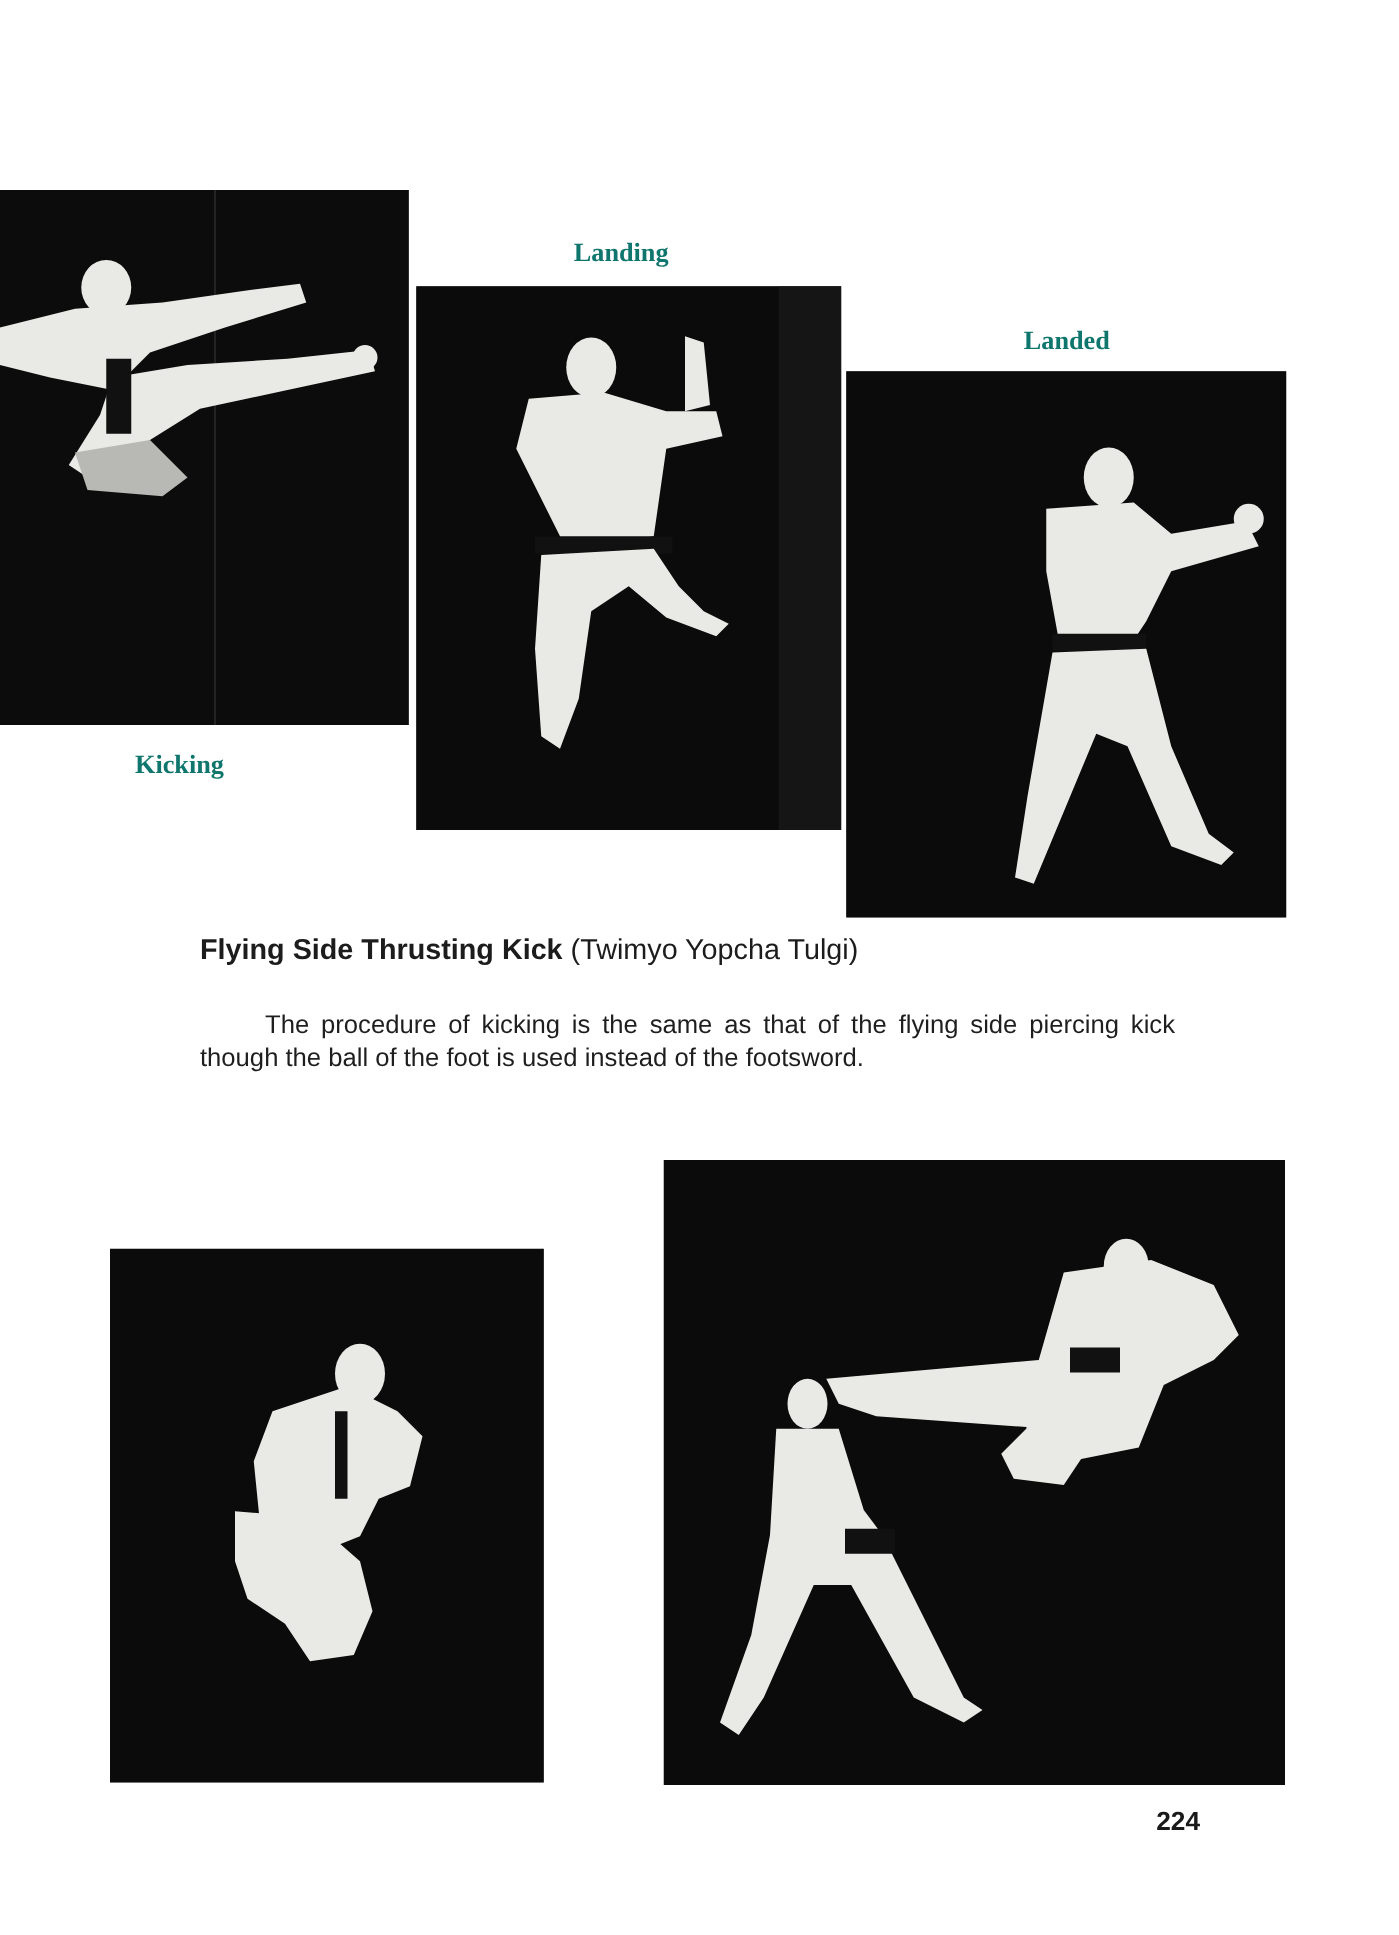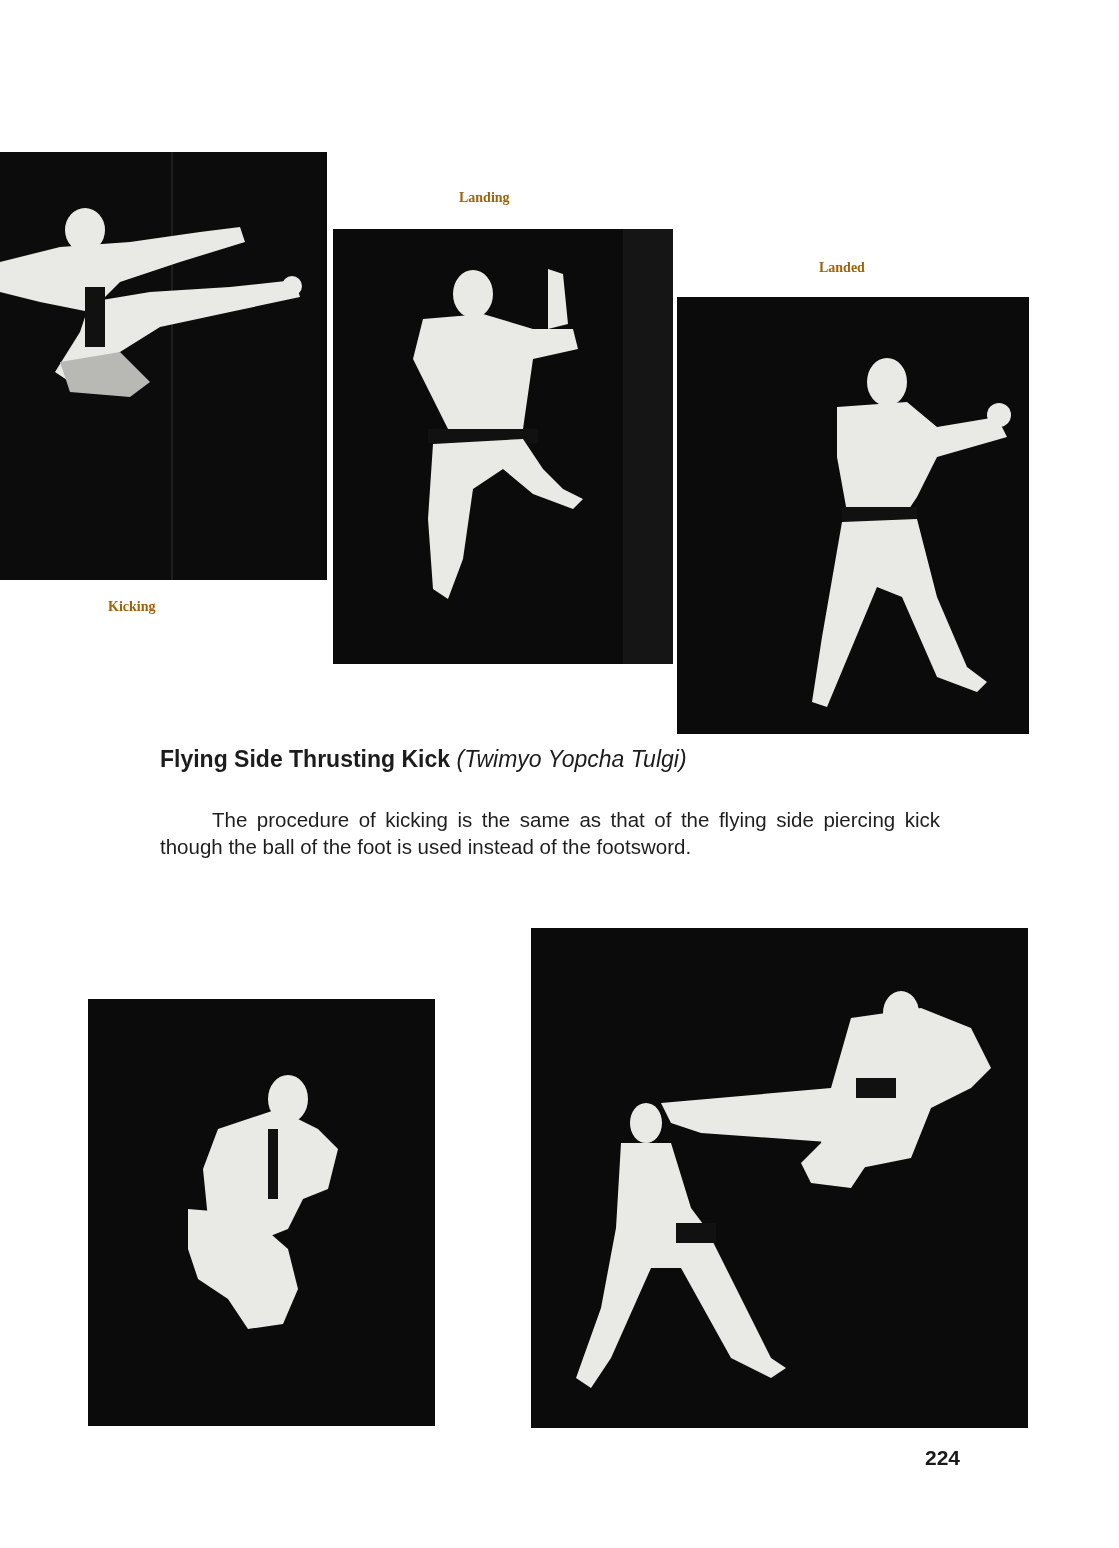--- a/index.html
+++ b/index.html
@@ -1,21 +1,21 @@
 <!DOCTYPE html>
 <html><head>
 <meta charset="utf-8">
 <style>
   html, body { margin:0; padding:0; }
   body { width:1119px; height:1548px; background:#ffffff; position:relative; overflow:hidden; font-family:"Liberation Sans", sans-serif; color:#1a1a1a; }
   .photo { position:absolute; background:#0b0b0b; overflow:hidden; }
   .photo svg { width:100%; height:100%; display:block; }
-  .caption { position:absolute; font-family:"Liberation Serif", serif; font-weight:bold; font-size:14px; color:#a16207; }
+  .caption { position:absolute; font-family:"Liberation Serif", serif; font-weight:bold; font-size:21px; color:#0f766e; }
   .heading { position:absolute; left:160px; top:746px; font-size:23px; font-weight:bold; color:#1c1c1c; white-space:nowrap; }
-  .heading .ital { font-weight:normal; font-style:italic; }
+  .heading .ital { font-weight:normal; }
   .body-text { position:absolute; left:160px; top:806px; width:780px; font-size:20.5px; line-height:27px; color:#1e1e1e; text-align:justify; }
   .body-text p { margin:0; text-indent:52px; }
   .page-num { position:absolute; left:925px; top:1446px; font-size:21px; font-weight:bold; color:#1a1a1a; }
   .fig { fill:#e9e9e6; }
   .fig-d { fill:#b8b8b4; }
   .belt { fill:#111; }
 </style>
 </head>
 <body>
 

